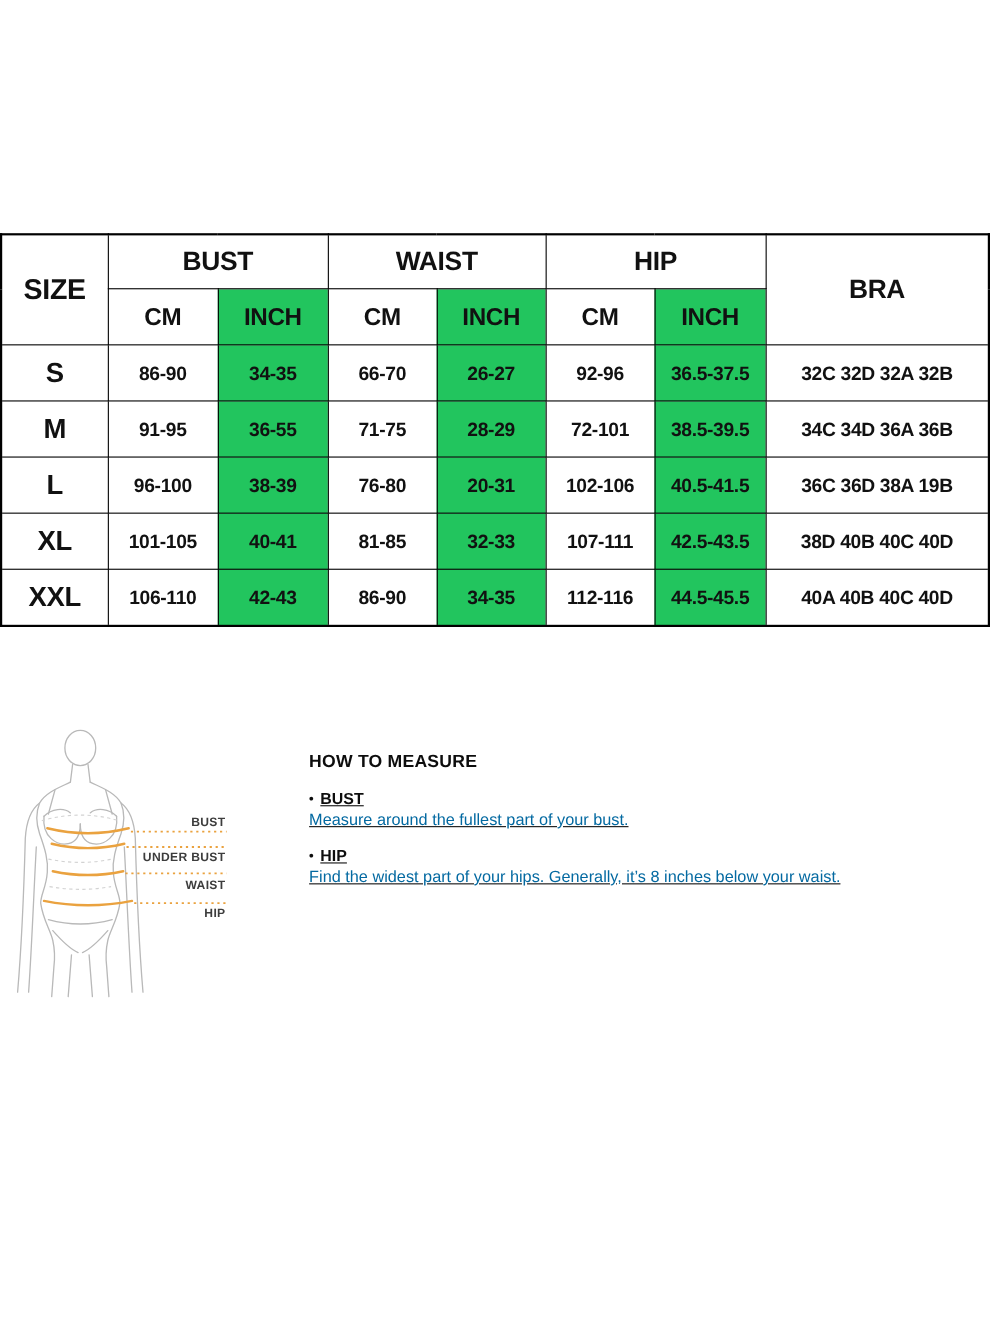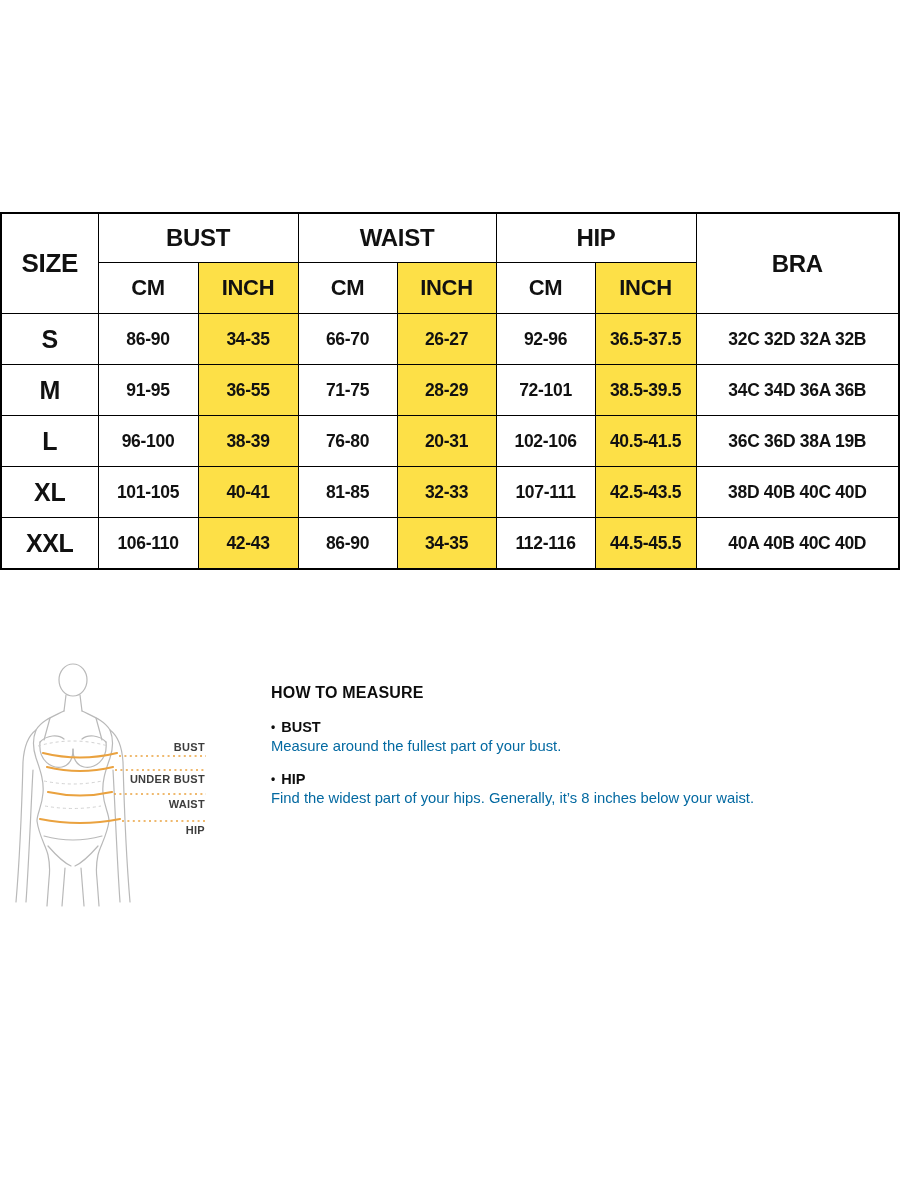--- a/index.html
+++ b/index.html
@@ -19,27 +19,27 @@
   .size-table th,.size-table td{
     border:1px solid #000;text-align:center;vertical-align:middle;
     padding:0;font-weight:700;letter-spacing:-0.3px;white-space:nowrap;
   }
   .r-group th{height:48px;font-size:24px;}
   .r-units th{height:50px;font-size:22px;}
   .size-table tbody td,.size-table tbody th{height:50px;font-size:17.5px;}
   .size-table tbody th.c-size{font-size:25px;}
   th.h-size{font-size:26px;}
   th.h-bra{font-size:24px;}
-  .gray{background:#fde047;}
+  .gray{background:#22c55e;}
   .bra-cell{font-size:17px;}
 
   
-  .howto{position:absolute;left:271px;top:684px;width:620px;}
+  .howto{position:absolute;left:281px;top:684px;width:620px;}
   .howto h3{margin:0 0 17px 0;font-size:16px;font-weight:700;letter-spacing:.2px;color:#0d0d0d;}
-  .m-item{margin:0 0 15px 0;}
+  .m-item{margin:0 0 15px 0;text-decoration:underline;}
   .m-item .lbl{font-size:14.5px;font-weight:700;color:#0d0d0d;margin-bottom:2px;}
   .m-item .lbl .bullet{display:inline-block;margin-right:6px;font-size:12px;transform:translateY(-1px);}
   .m-item p{margin:0;font-size:14.8px;line-height:19px;color:#0369a1;}
 
   
   .fig{position:absolute;left:0;top:650px;}
   .fig .outline{fill:none;stroke:#b9b9b9;stroke-width:1.2;stroke-linecap:round;}
   .fig .decor{fill:none;stroke:#d2d2d2;stroke-width:1;stroke-dasharray:3 3;}
   .fig .tape{fill:none;stroke:#eaa23f;stroke-width:2.2;stroke-linecap:round;}
   .fig .leader{fill:none;stroke:#eaa23f;stroke-width:1.6;stroke-dasharray:2 3.4;}

